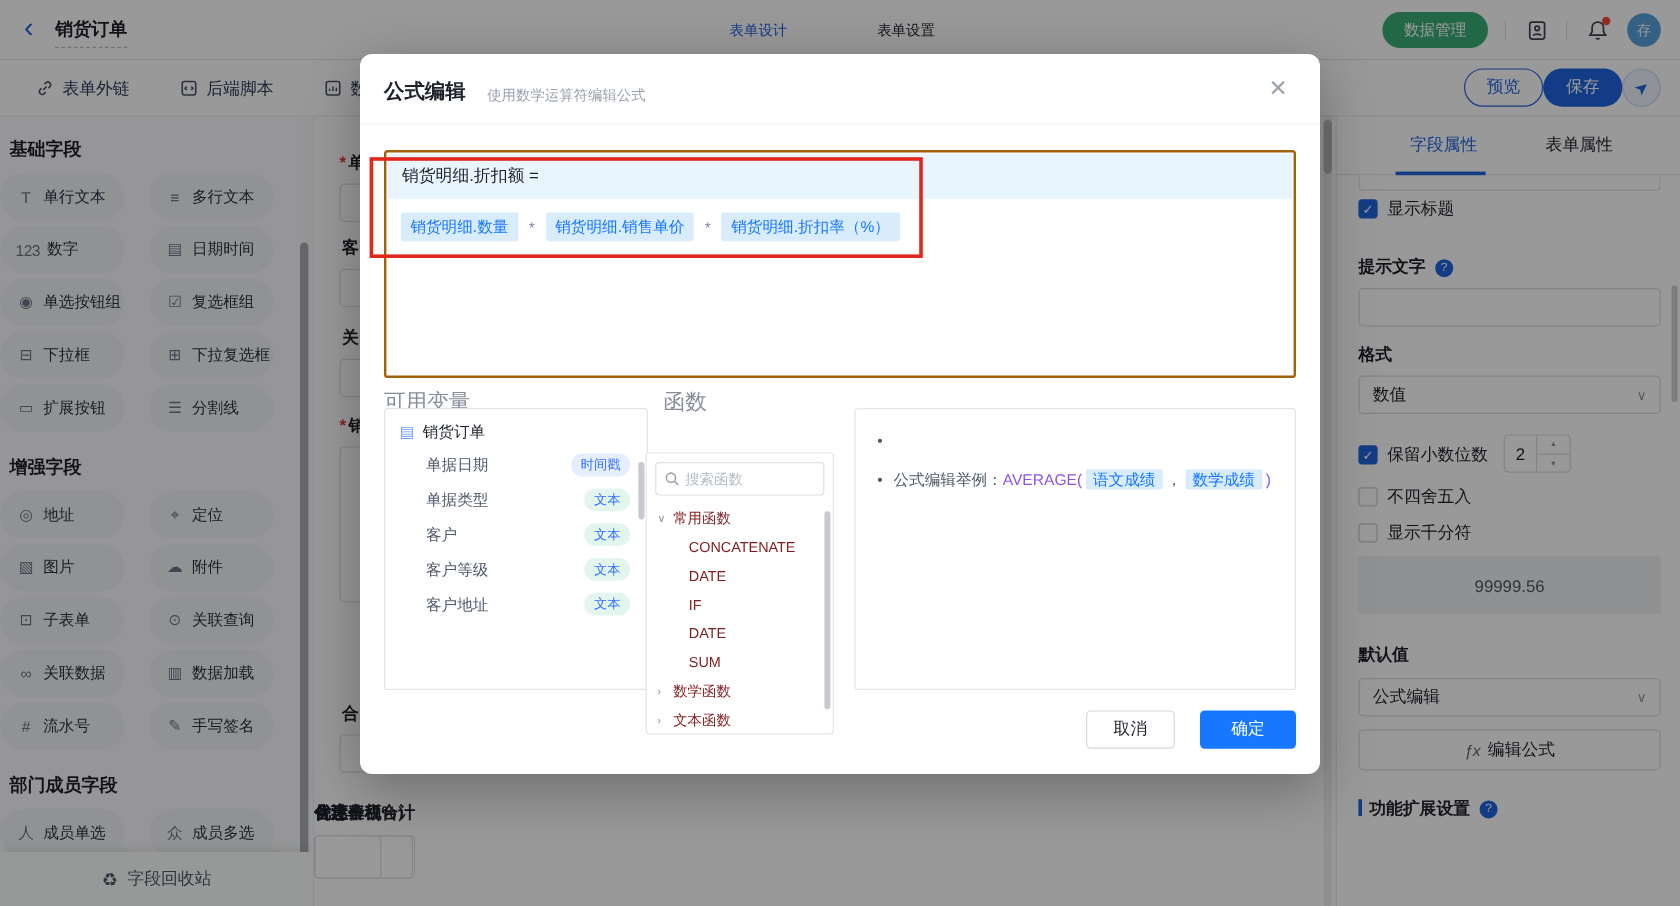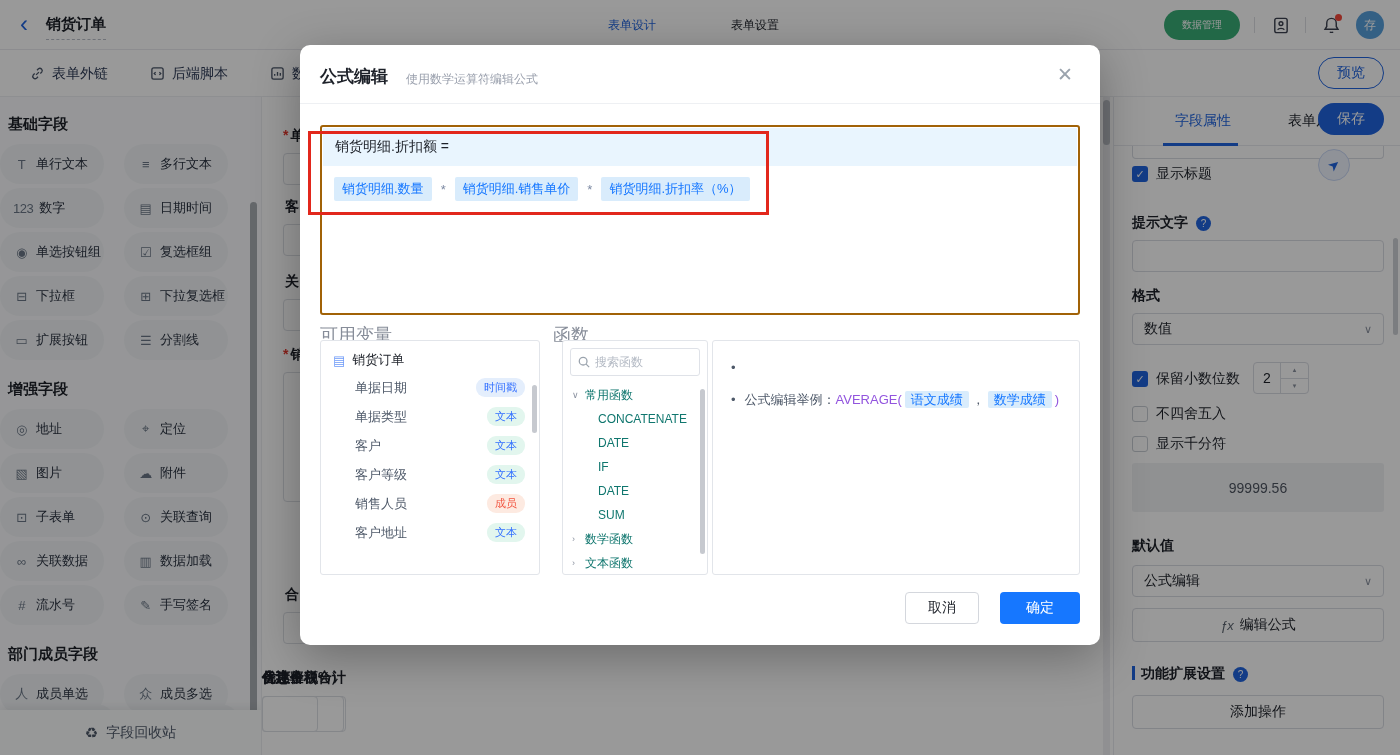--- a/index.html
+++ b/index.html
@@ -10,33 +10,33 @@
     color:#1d2129; font-size:14px;
   }
 
   
   .navbar { position:absolute; left:0; top:0; width:1400px; height:50px; background:#fff; border-bottom:1px solid #e9eaee; z-index:10; }
   .back { position:absolute; left:20px; top:10px; font-size:24px; color:#2165e0; cursor:pointer; line-height:28px; }
   .nav-title { position:absolute; left:46px; top:15px; font-size:15px; font-weight:bold; color:#1d2129; border-bottom:1px dashed #b9bec8; padding-bottom:5px; }
   .nav-tab { position:absolute; top:17px; font-size:12px; color:#1d2129; cursor:pointer; }
   .nav-tab.active { color:#2165e0; }
   .nav-right { position:absolute; right:16px; top:0; height:50px; display:flex; align-items:center; gap:14px; }
-  .btn-green { height:30px; padding:0 18px; border:none; border-radius:15px; background:#3aad77; color:#fff; font-size:10px; cursor:pointer; font-family:inherit; }
+  .btn-green { height:30px; padding:0 18px; border:none; border-radius:15px; background:#3aad77; color:#fff; font-size:13px; cursor:pointer; font-family:inherit; }
   .vdiv { width:1px; height:16px; background:#dcdee3; }
   .icon-btn { width:22px; height:22px; display:flex; align-items:center; justify-content:center; position:relative; cursor:pointer; }
   .icon-btn svg { stroke:#3c4250; fill:none; stroke-width:1.5; }
   .red-dot { position:absolute; right:0; top:0; width:7px; height:7px; border-radius:50%; background:#f5483b; }
   .avatar { width:28px; height:28px; border-radius:50%; background:#58a0dd; color:#fff; font-size:12px; display:flex; align-items:center; justify-content:center; cursor:pointer; }
 
   
   .toolbar { position:absolute; left:0; top:50px; width:1400px; height:47px; background:#fff; border-bottom:1px solid #edeef2; z-index:9; }
   .tb-links { position:absolute; left:30px; top:0; height:47px; display:flex; align-items:center; gap:42px; }
   .tb-link { display:flex; align-items:center; gap:7px; font-size:14px; color:#2d3a56; cursor:pointer; white-space:nowrap; }
   .tb-link svg { stroke:#4a5568; fill:none; stroke-width:1.4; }
-  .tb-right { position:absolute; right:16px; top:7px; display:flex; align-items:flex-start; gap:14px;flex-direction:column; }
+  .tb-right { position:absolute; right:16px; top:7px; display:flex; align-items:flex-end; gap:0; }
   .btn-preview { width:66px; height:32px; border-radius:16px; border:1px solid #2165e0; color:#2165e0; background:#fff; font-size:14px; cursor:pointer; font-family:inherit; }
   .btn-save { width:66px; height:32px; border-radius:16px; border:none; color:#fff; background:#2165e0; font-size:14px; cursor:pointer; font-family:inherit; }
   .btn-share { width:32px; height:32px; border-radius:50%; border:1px solid #c9d7f5; background:#eef3fd; color:#2165e0; font-size:14px; display:flex; align-items:center; justify-content:center; cursor:pointer; }
   .btn-share span { transform:rotate(-40deg); display:block; }
 
   
   .sidebar { position:absolute; left:0; top:97px; width:262px; height:658px; background:#fafbfd; border-right:1px solid #ebedf0; overflow:hidden; }
   .sb-inner { padding:18px 22px 0 0; }
   .sb-header { font-size:15px; font-weight:bold; color:#1d2129; margin:0 0 10px 8px; }
   .sb-header.mt { margin-top:20px; }
@@ -124,27 +124,27 @@
   .v-root { display:flex; align-items:center; gap:7px; padding:10px 12px 4px 12px; font-size:13px; color:#1d2129; }
   .v-root .doc { color:#6f9bf8; font-size:13px; }
   .v-row { display:flex; align-items:center; justify-content:space-between; padding:5px 14px 5px 34px; cursor:pointer; }
   .v-name { font-size:13px; color:#4e5969; }
   .badge { font-size:11px; padding:2px 8px; border-radius:9px; white-space:nowrap; }
   .badge-time { background:#e4eefc; color:#3370ff; }
   .badge-text { background:#e2f6ee; color:#3370ff; }
   .badge-member { background:#fdeae1; color:#f2543f; }
   .v-scroll { position:absolute; right:2px; top:44px; width:5px; height:48px; border-radius:3px; background:#c6c9cf; }
 
-  .fns { left:262px; width:146px; }
+  .fns { left:238px; width:157px;margin-top:37px; }
   .f-search { margin:7px; height:28px; border:1px solid #dfe2e8; border-radius:3px; display:flex; align-items:center; padding:0 7px; gap:5px; }
   .f-search input { border:none; outline:none; width:90px; font-size:12px; font-family:inherit; color:#1d2129; background:transparent; }
   .f-search input::placeholder { color:#b4bac4; }
   .fn-row { display:flex; align-items:center; height:24px; padding-left:9px; cursor:pointer; }
   .fn-row .chev { width:13px; font-size:9px; color:#8a919f; }
-  .fn-row .f-label { font-size:12px; color:#0f766e; }
+  .fn-row .f-label { font-size:12px; color:#7f1d1d; }
   .fn-row.fn { padding-left:22px; }
   .f-scroll { position:absolute; right:2px; top:48px; width:5px; height:165px; border-radius:3px; background:#c6c9cf; }
 
   .tips { left:412px; width:368px; padding:17px 18px; }
   .tip-line { display:flex; gap:9px; margin-bottom:12px; font-size:13px; color:#4e5969; line-height:20px; }
   .tip-line .dot { color:#4e5969; }
   .tip-fn { color:#9254de;margin-top:19px; }
   .tip-chip { background:#d9ecfc; color:#1677ff; padding:1px 6px; border-radius:2px; margin:0 3px; }
 
   .m-footer-btn { position:absolute; top:547px; height:32px; border-radius:4px; font-size:14px; cursor:pointer; font-family:inherit; }
@@ -464,23 +464,20 @@
     </div>
     <button class="rp-btn" style="top:511px">
       <span class="fx">ƒx</span>
       <span>编辑公式</span>
     </button>
 
     <div class="rp-row" style="top:568px">
       <span class="rp-sec"><span class="blue-bar"></span><span>功能扩展设置</span></span>
       <span class="help">?</span>
     </div>
-    <button class="rp-btn" style="top:598px">
-      <span>添加操作</span>
-    </button>
     <div class="rp-scroll"></div>
   </aside>
 
   <div class="mask"></div>
 
   <section class="modal">
     <span class="m-title">公式编辑</span>
     <span class="m-sub">使用数学运算符编辑公式</span>
     <span class="m-close">✕</span>
     <div class="m-hline"></div>
@@ -518,24 +515,20 @@
           <div class="v-row">
             <span class="v-name">客户</span>
             <span class="badge badge-text">文本</span>
           </div>
 
           <div class="v-row">
             <span class="v-name">客户等级</span>
             <span class="badge badge-text">文本</span>
           </div>
 
-          <div class="v-row">
-            <span class="v-name">销售人员</span>
-            <span class="badge badge-member">成员</span>
-          </div>
 
           <div class="v-row">
             <span class="v-name">客户地址</span>
             <span class="badge badge-text">文本</span>
           </div>
         </div>
       <div class="v-scroll"></div>
     </div>
 
     <span class="m-panel-label" style="left:253px">函数</span>

